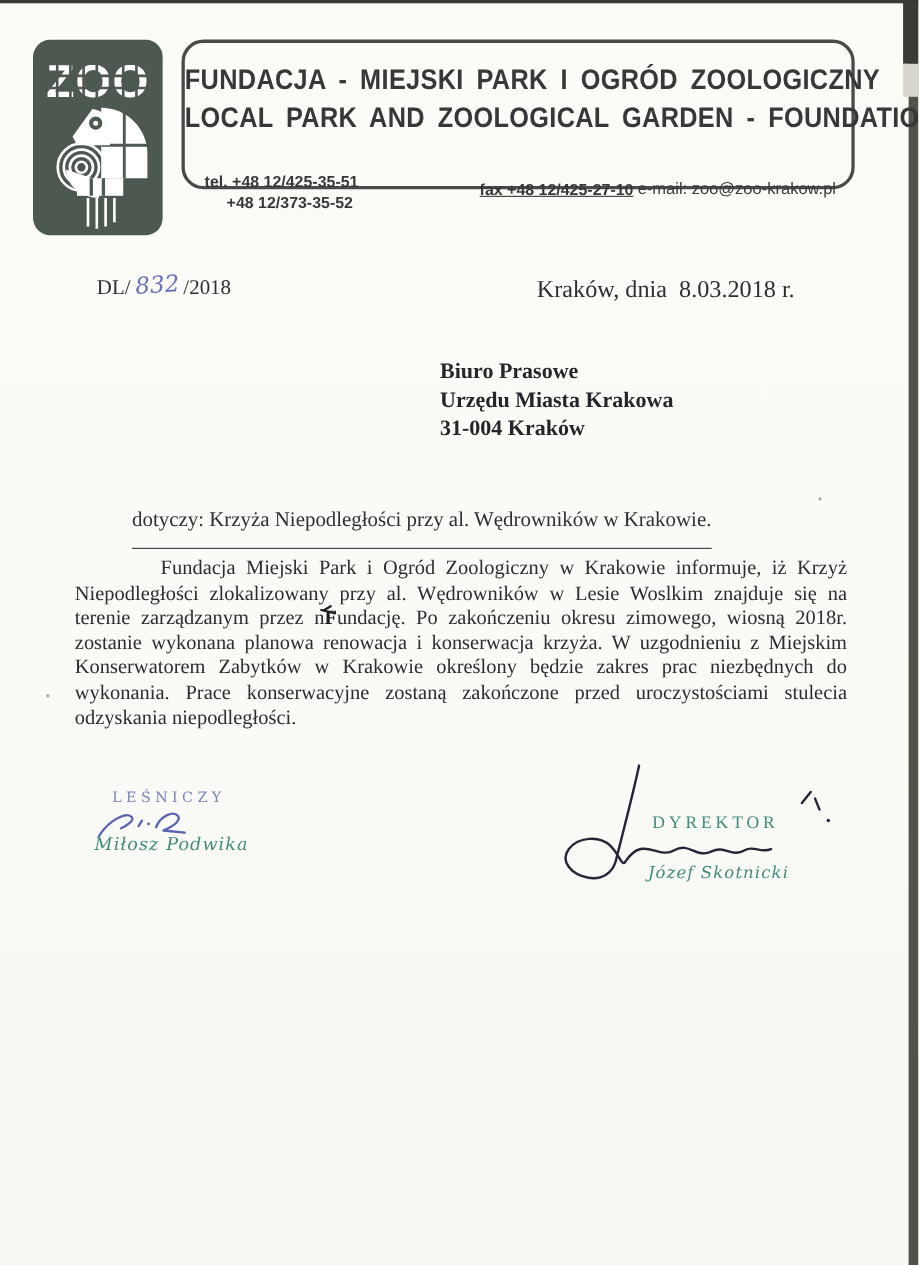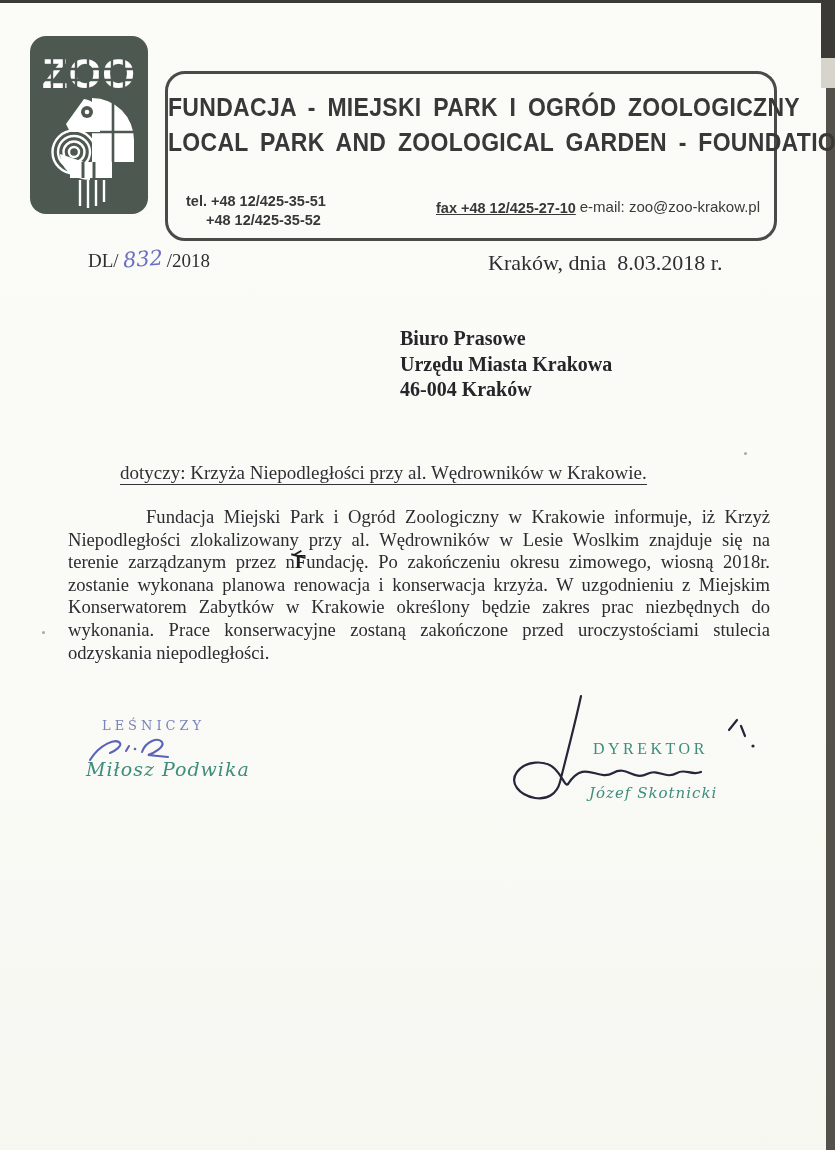--- a/index.html
+++ b/index.html
@@ -15,26 +15,25 @@
   
   .top-edge{position:absolute;left:0;top:0;width:835px;height:3px;background:#3c3a36;}
   .right-strip{position:absolute;right:0;top:0;width:9px;height:1150px;background:#54514b;}
   .right-strip-top{position:absolute;right:0;top:0;width:14px;height:58px;background:#3c3a36;}
   .right-notch{position:absolute;right:0;top:58px;width:14px;height:30px;background:#d7d4cc;}
   .speckle{position:absolute;width:3px;height:3px;border-radius:50%;background:#a9a8a4;}
 
   
   .logo{position:absolute;left:30px;top:36px;width:118px;height:178px;}
   .hdr-box{
-    position:absolute;left:165px;top:36px;width:612px;height:170px;
+    position:absolute;left:165px;top:36px;width:612px;height:136px;
     border:3px solid #4a4a48;border-radius:20px;
     box-sizing:border-box;
     font-family:"Liberation Sans", sans-serif;
     color:#383838;
-    margin-top:35px;
   }
   .hdr-name{
     text-align:center;font-weight:700;font-size:23px;letter-spacing:0.3px;
     word-spacing:5px;white-space:nowrap;
     transform:scaleY(1.12);transform-origin:center;
   }
   .hdr-name.pl{margin-top:20px;}
   .hdr-name.en{margin-top:8px;}
   .hdr-addr{
     text-align:center;font-weight:700;font-size:15.5px;letter-spacing:0.2px;
@@ -56,21 +55,21 @@
     transform:rotate(-4deg) translateY(-1px);padding:0 4px;
     font-family:"DejaVu Serif", serif;
   }
   .dateline{position:absolute;left:488px;top:250px;font-size:22px;white-space:pre;font-family:Liberation Serif, serif;}
 
   
   .recipient{position:absolute;left:400px;top:326px;font-weight:700;font-size:20px;line-height:25.5px;color:#26262a;}
 
   
   .subject{position:absolute;left:120px;top:462px;font-size:19px;}
-  .subject span{border-bottom:1.6px solid #34343a;padding-bottom:1px;}
+  .subject span{border-bottom:1.6px solid #34343a;padding-bottom:15px;}
 
   
   .body-par{
     position:absolute;left:68px;top:506px;width:702px;
     font-size:18.6px;line-height:22.6px;text-align:justify;
     text-indent:78px;color:#2c2c31;
   }
   .overwrite{position:relative;font-weight:700;color:#1d1d22;}
   .overwrite::before{
     content:"";position:absolute;left:-4px;top:4px;width:14px;height:2.4px;
@@ -82,21 +81,21 @@
   }
 
   
   .sig-left{position:absolute;left:86px;top:718px;width:200px;}
   .sig-left .title{
     font-size:13px;letter-spacing:4px;color:#7a84bb;padding-left:16px;
     font-family:"DejaVu Serif", serif;
   }
   .sig-left .scribble{position:absolute;left:0;top:16px;}
   .sig-left .name{
-    position:absolute;left:0;top:40px;font-style:italic;font-size:19px;
+    position:absolute;left:0;top:40px;font-style:italic;font-size:16px;
     color:#3f8d7c;letter-spacing:1px;font-family:"DejaVu Serif", serif;
   }
   .sig-right{position:absolute;left:505px;top:688px;width:300px;height:130px;}
   .sig-right .title{
     position:absolute;left:88px;top:52px;font-size:16px;letter-spacing:3.5px;
     color:#3f8d7c;font-family:Liberation Serif, serif;
   }
   .sig-right .name{
     position:absolute;left:84px;top:96px;font-style:italic;font-size:15px;
     color:#3f8d7c;letter-spacing:1px;font-family:"DejaVu Serif", serif;
@@ -164,34 +163,34 @@
       </g>
     </svg>
   </div>
 
   <div class="hdr-box">
     <div class="hdr-name pl">FUNDACJA - MIEJSKI PARK I OGRÓD ZOOLOGICZNY</div>
     <div class="hdr-name en">LOCAL PARK AND ZOOLOGICAL GARDEN - FOUNDATION</div>
     <div class="hdr-contacts">
       <div class="hdr-tel">
         <div>tel. +48 12/425-35-51</div>
-        <div class="tel2">+48 12/425-35-52</div>
+        <div class="tel2">+48 12/373-35-52</div>
       </div>
       <div class="hdr-fax">fax +48 12/425-27-10</div>
       <div class="hdr-email">e-mail: zoo@zoo-krakow.pl</div>
     </div>
   </div>
 
   <div class="ref-row"><span>DL/</span><span class="hand">832</span><span>/2018</span></div>
   <div class="dateline">Kraków, dnia  8.03.2018 r.</div>
 
   <div class="recipient">
     <div>Biuro Prasowe</div>
     <div>Urzędu Miasta Krakowa</div>
-    <div>46-004 Kraków</div>
+    <div>31-004 Kraków</div>
   </div>
 
   <div class="subject"><span>dotyczy: Krzyża Niepodległości przy al. Wędrowników w Krakowie.</span></div>
 
   <div class="body-par"><span>Fundacja Miejski Park i Ogród Zoologiczny w Krakowie informuje, iż Krzyż Niepodległości zlokalizowany przy al. Wędrowników w Lesie Woslkim znajduje się na terenie zarządzanym przez n</span><span class="overwrite">F</span><span>undację. Po zakończeniu okresu zimowego, wiosną 2018r. zostanie wykonana planowa renowacja i konserwacja krzyża. W uzgodnieniu z Miejskim Konserwatorem Zabytków w Krakowie określony będzie zakres prac niezbędnych do wykonania. Prace konserwacyjne zostaną zakończone przed uroczystościami stulecia odzyskania niepodległości.</span></div>
 
   <div class="sig-left">
     <div class="title">LEŚNICZY</div>
     <div class="scribble">
       <svg width="120" height="34" viewBox="0 0 120 34">

